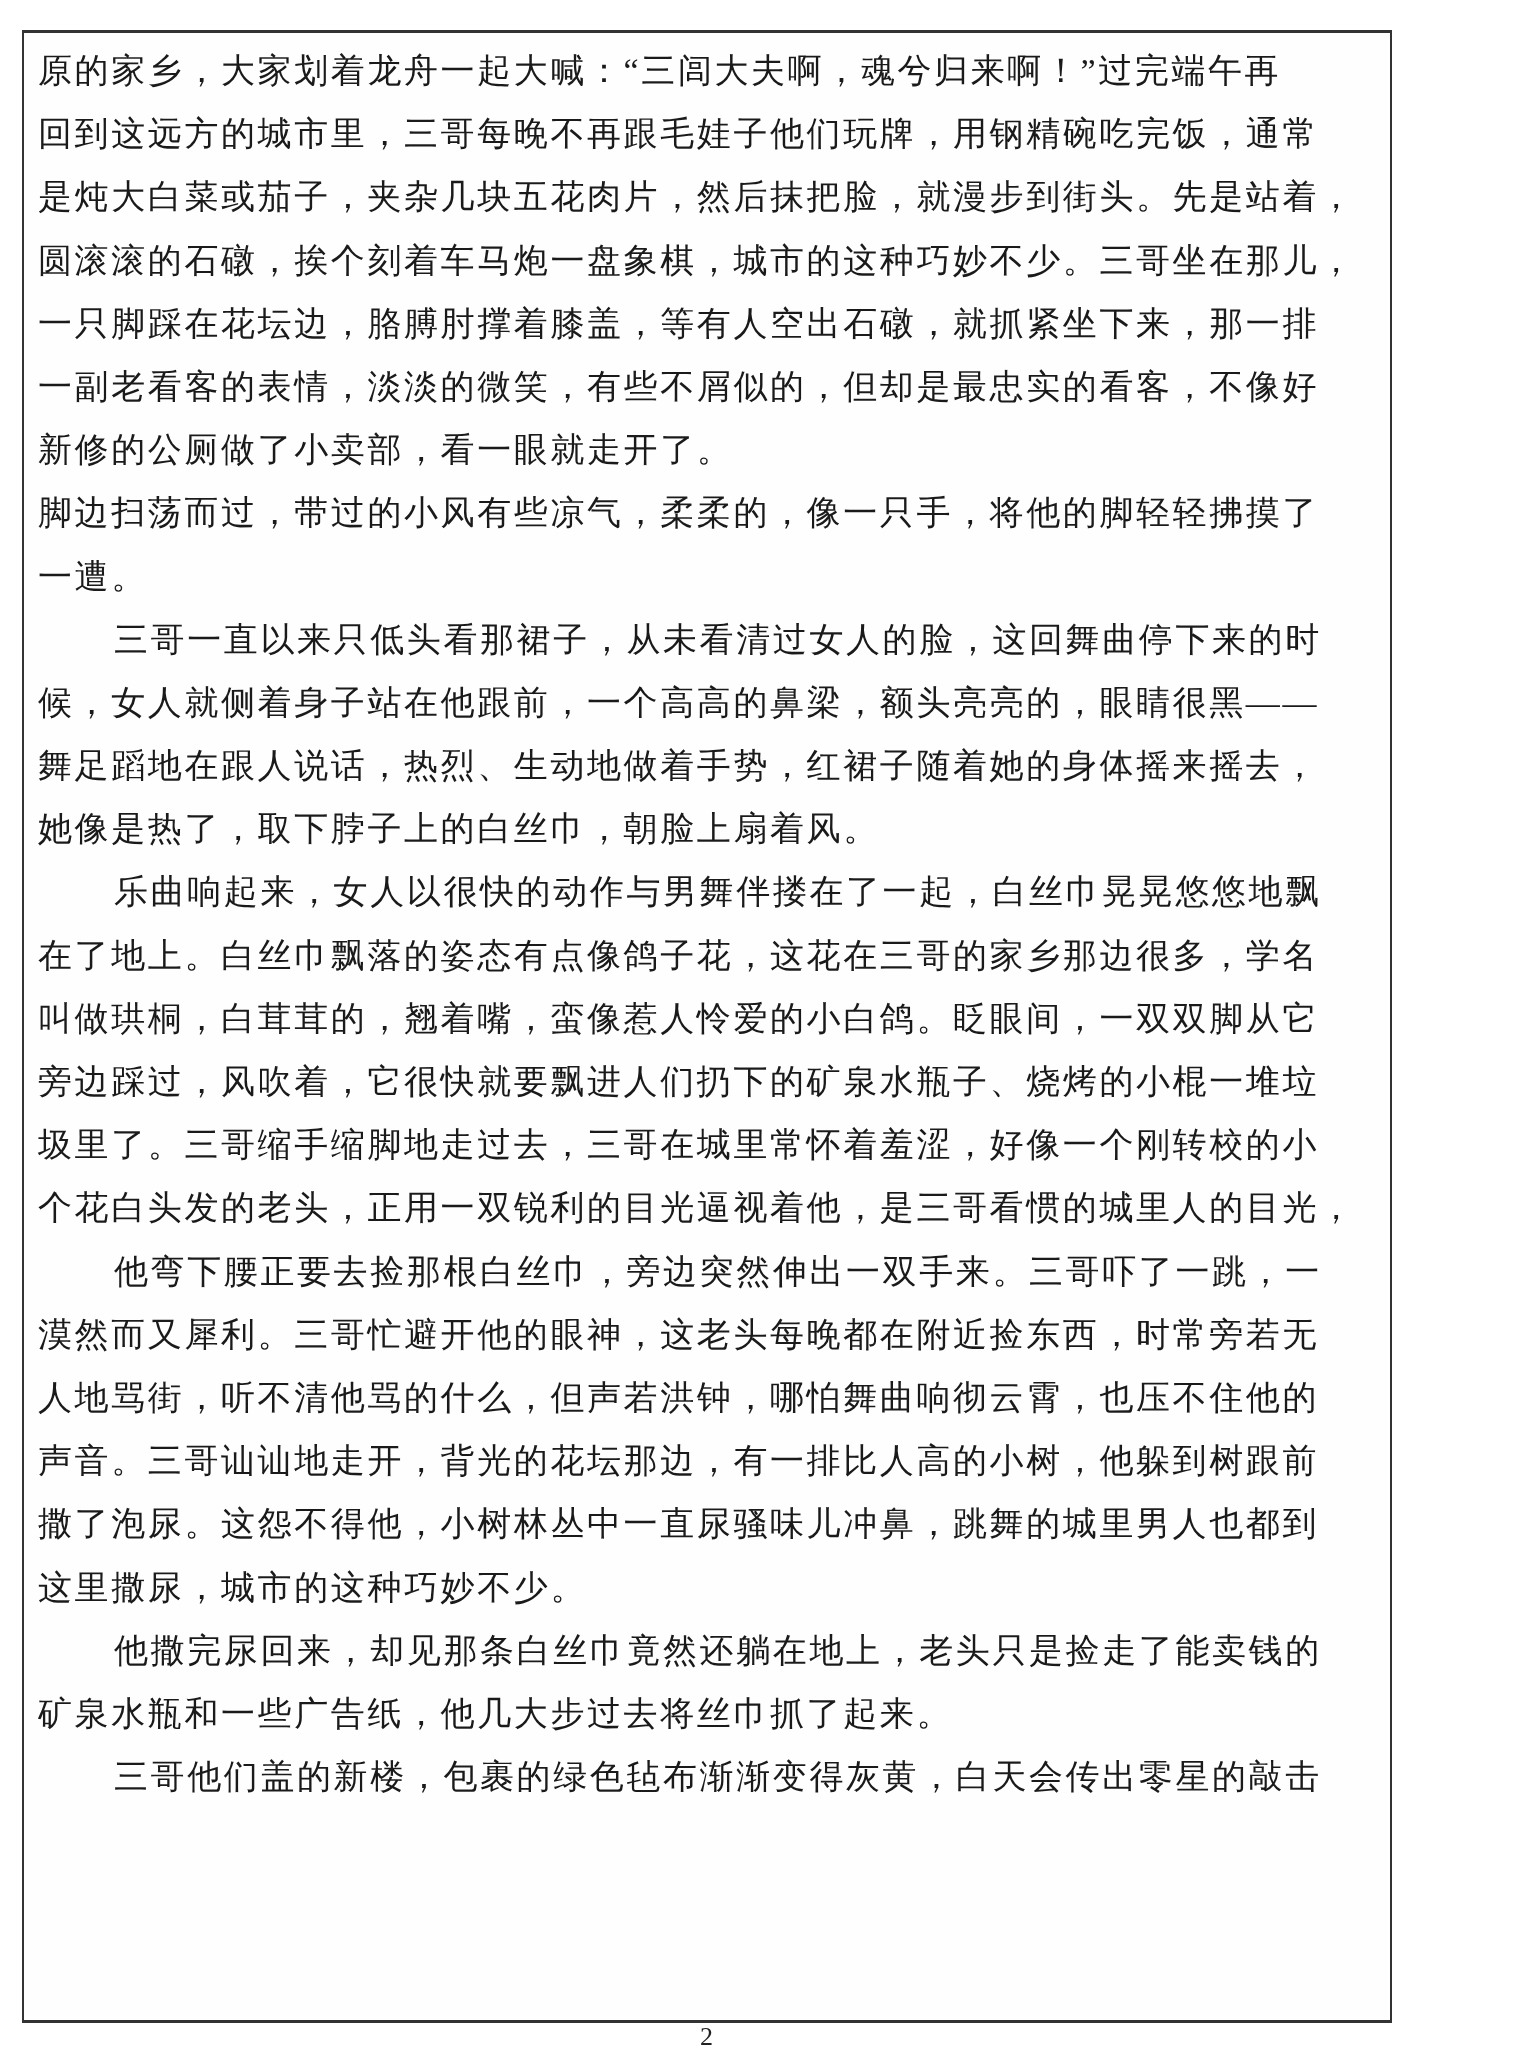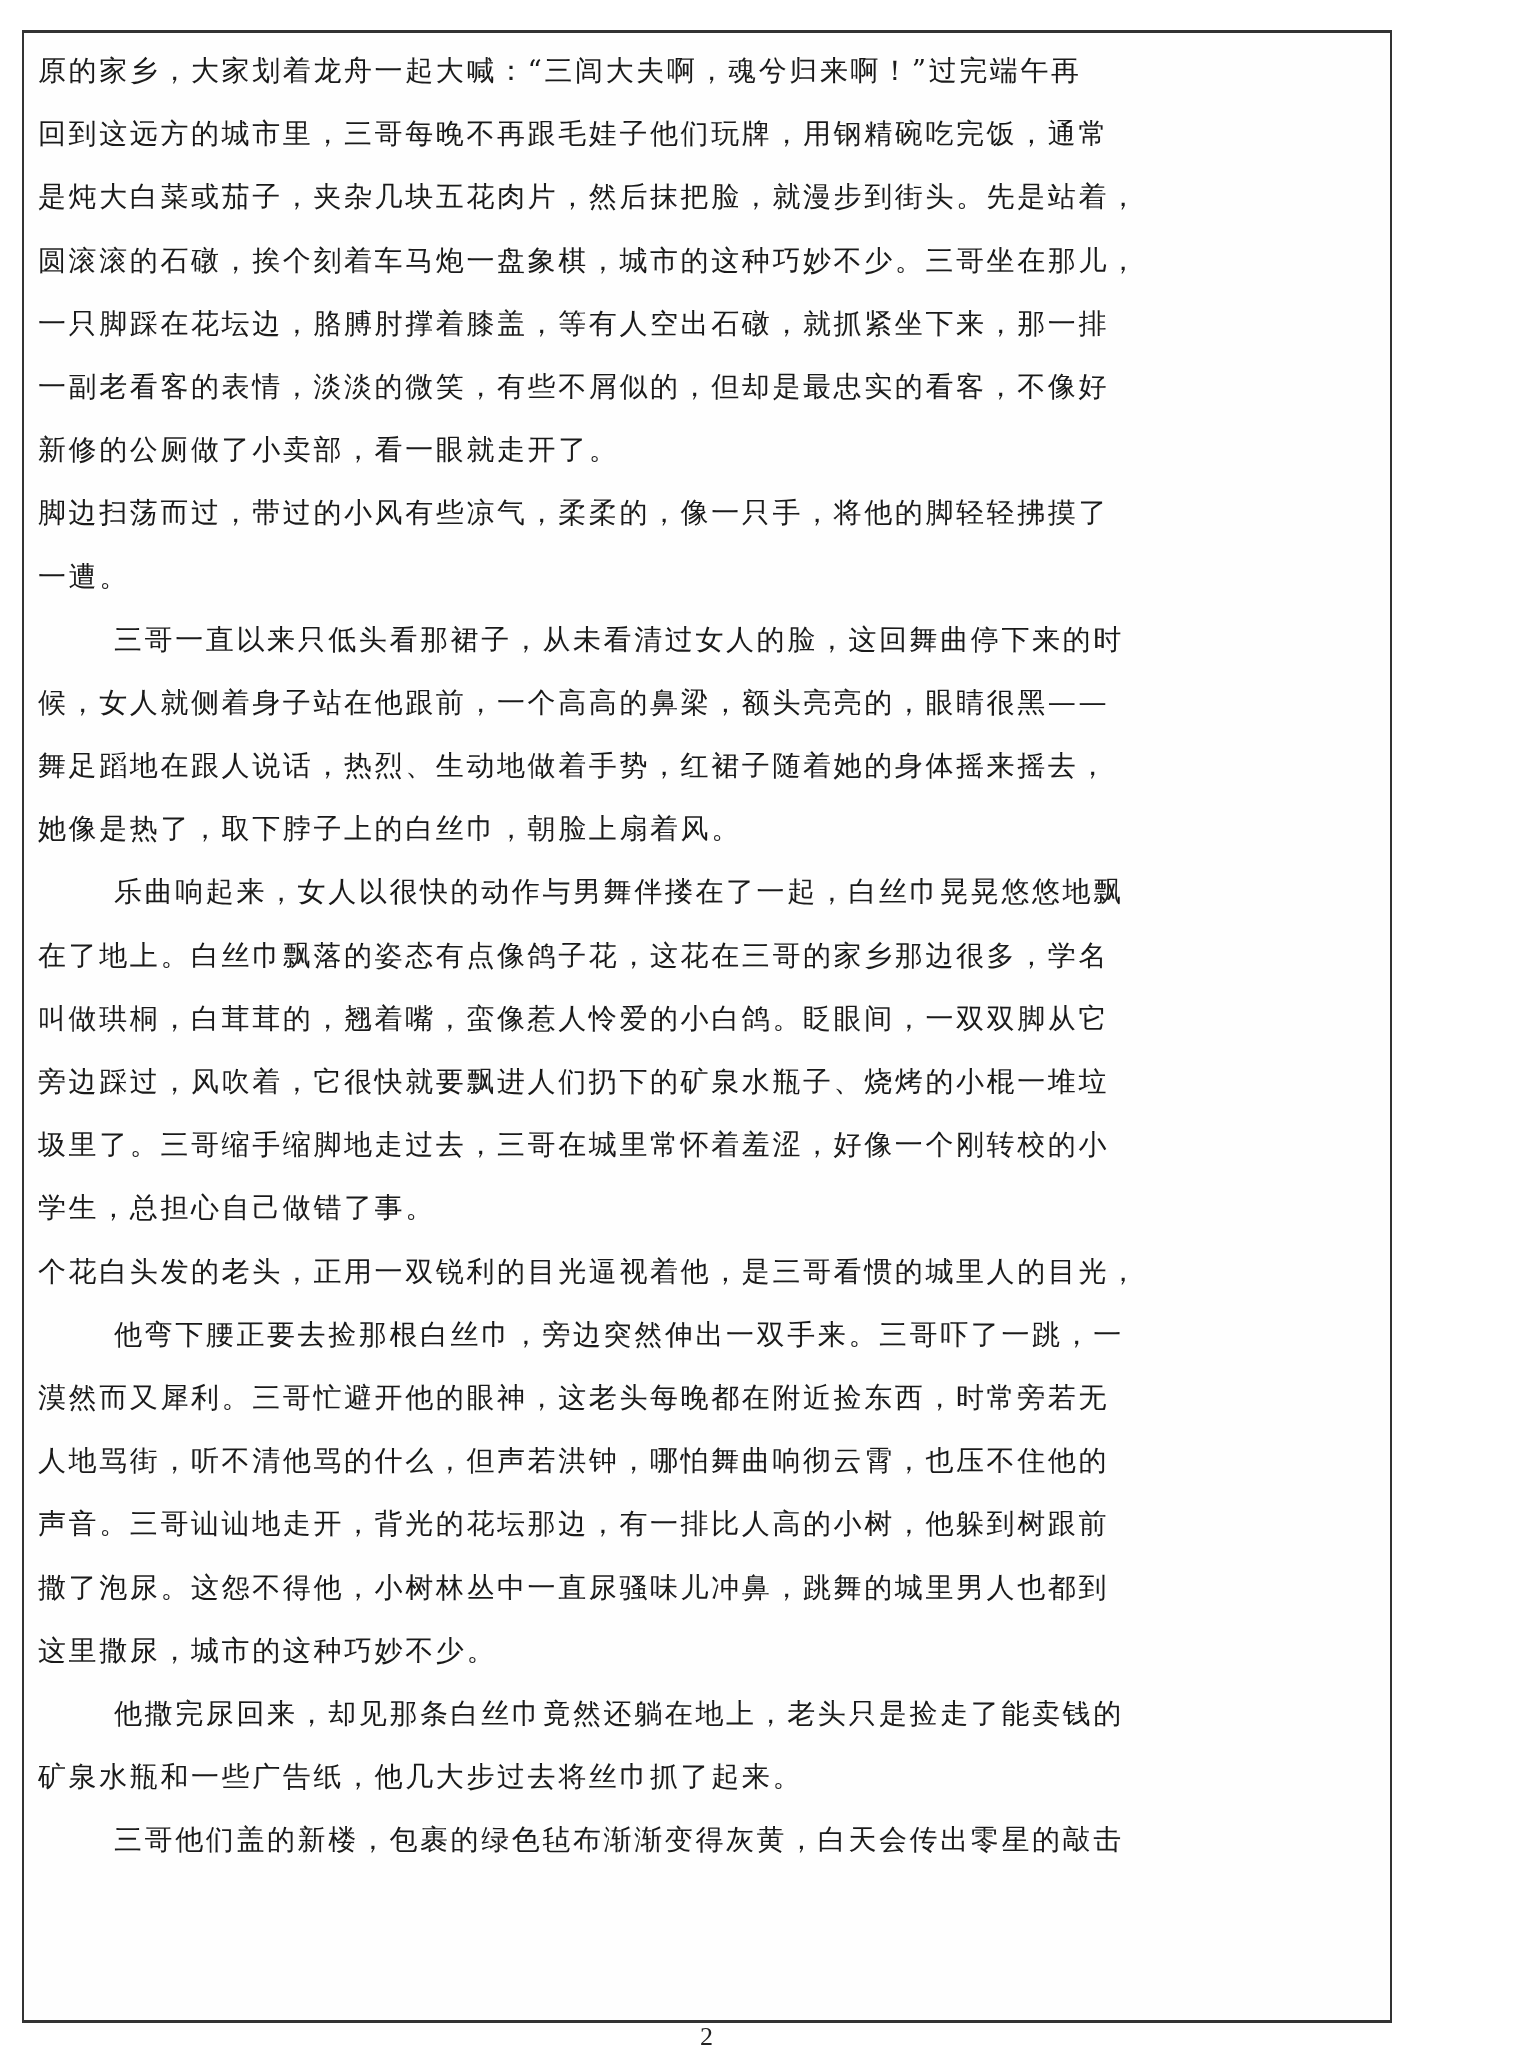--- a/index.html
+++ b/index.html
@@ -29,24 +29,25 @@
     }
     .text-body {
       position: absolute;
       left: 14px;
       top: 6px;
       width: 1345px;
     }
     .line {
       height: 63.2px;
       line-height: 63.2px;
-      font-size: 28px;
+      font-size: 34px;
       white-space: nowrap;
       letter-spacing: 2.6px;
       overflow: visible;
+      font-family: Liberation Serif, serif;
     }
     .line.indent {
       padding-left: 76px;
     }
     .page-number {
       position: absolute;
       left: 700px;
       top: 2024px;
       font-size: 26px;
       line-height: 26px;
@@ -77,21 +78,20 @@
         <div class="line">候，女人就侧着身子站在他跟前，一个高高的鼻梁，额头亮亮的，眼睛很黑——</div>
         <div class="line">舞足蹈地在跟人说话，热烈、生动地做着手势，红裙子随着她的身体摇来摇去，</div>
         <div class="line">她像是热了，取下脖子上的白丝巾，朝脸上扇着风。</div>
       </div>
       <div>
         <div class="line indent">乐曲响起来，女人以很快的动作与男舞伴搂在了一起，白丝巾晃晃悠悠地飘</div>
         <div class="line">在了地上。白丝巾飘落的姿态有点像鸽子花，这花在三哥的家乡那边很多，学名</div>
         <div class="line">叫做珙桐，白茸茸的，翘着嘴，蛮像惹人怜爱的小白鸽。眨眼间，一双双脚从它</div>
         <div class="line">旁边踩过，风吹着，它很快就要飘进人们扔下的矿泉水瓶子、烧烤的小棍一堆垃</div>
         <div class="line">圾里了。三哥缩手缩脚地走过去，三哥在城里常怀着羞涩，好像一个刚转校的小</div>
-        <div class="line">学生，总担心自己做错了事。</div>
       </div>
       <div>
         <div class="line">个花白头发的老头，正用一双锐利的目光逼视着他，是三哥看惯的城里人的目光，</div>
         <div class="line indent">他弯下腰正要去捡那根白丝巾，旁边突然伸出一双手来。三哥吓了一跳，一</div>
         <div class="line">漠然而又犀利。三哥忙避开他的眼神，这老头每晚都在附近捡东西，时常旁若无</div>
         <div class="line">人地骂街，听不清他骂的什么，但声若洪钟，哪怕舞曲响彻云霄，也压不住他的</div>
         <div class="line">声音。三哥讪讪地走开，背光的花坛那边，有一排比人高的小树，他躲到树跟前</div>
         <div class="line">撒了泡尿。这怨不得他，小树林丛中一直尿骚味儿冲鼻，跳舞的城里男人也都到</div>
         <div class="line">这里撒尿，城市的这种巧妙不少。</div>
       </div>

